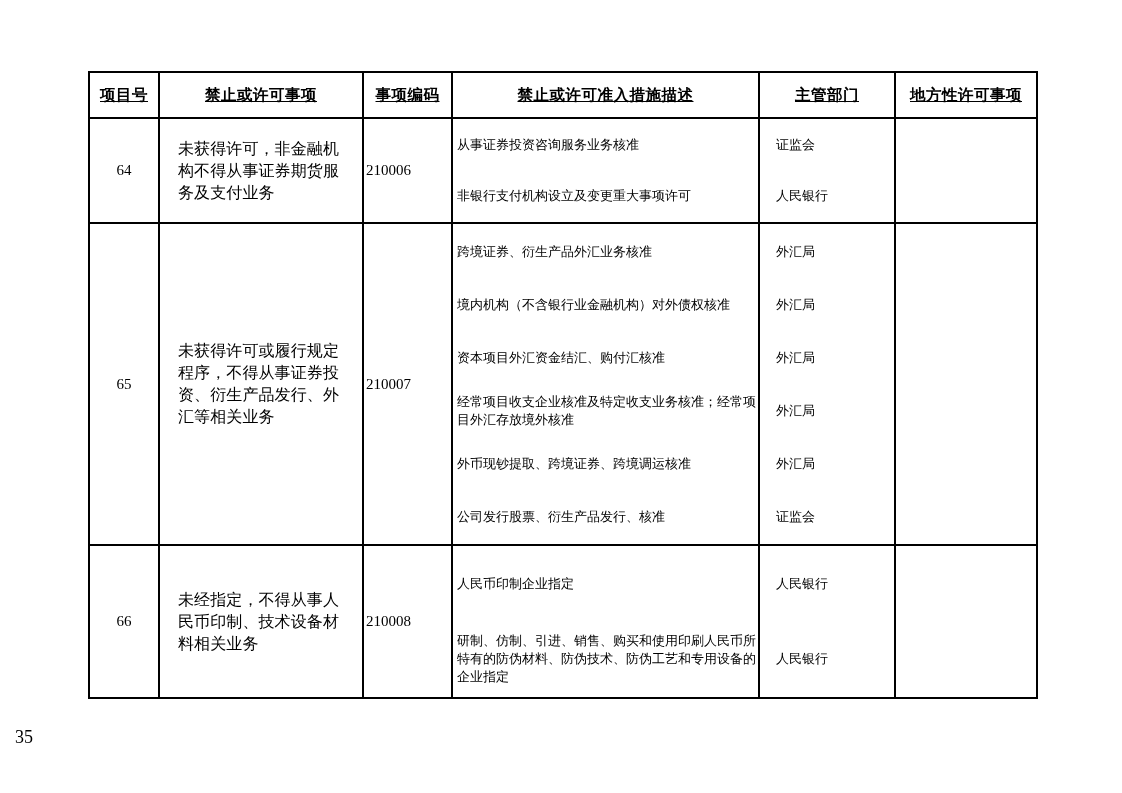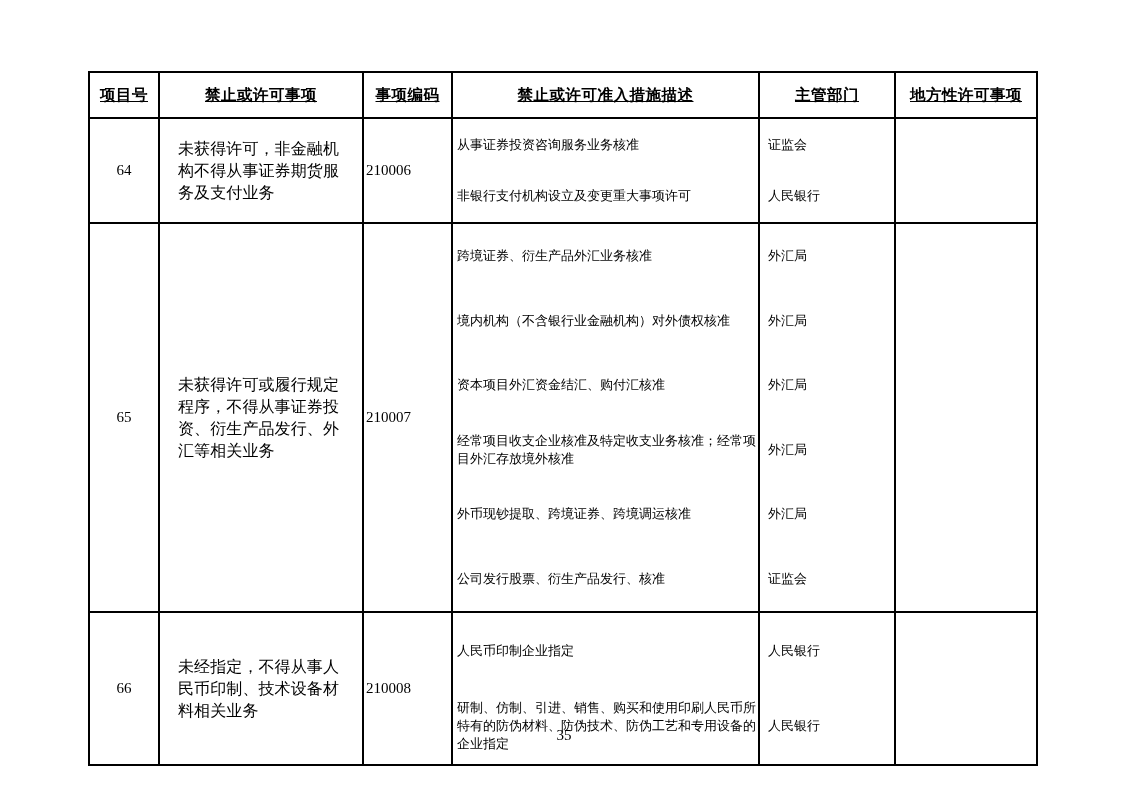--- a/index.html
+++ b/index.html
@@ -35,38 +35,38 @@
   tr.r2 { height:153px; }
 
   td.c-no   { text-align:center; font-size:15px; }
   td.c-item { font-size:16px; line-height:22px; padding:0 18px; letter-spacing:0.1px; }
   td.c-code { font-size:15px; padding-left:2px; }
   td.c-measures, td.c-dept { padding:0; vertical-align:top; }
   td.c-local { }
 
   .stack { display:flex; flex-direction:column; }
   .r0 .stack { height:101px; }
-  .r1 .stack { height:387px; }
+  .r1 .stack { height:318px; }
   .r2 .stack { height:149px; }
 
   .slot {
     flex:1 1 0;
     display:flex;
     align-items:center;
   }
   .c-measures .slot { padding:0 2px 0 4px; }
   .c-measures .slot span { font-size:13px; line-height:18px; display:block; }
-  .c-dept .slot { padding-left:8px; }
+  .c-dept .slot { padding-left:16px; }
   .c-dept .slot span { font-size:13px; line-height:18px; display:block; }
 
   .pageno {
     position:absolute;
-    top:727px; left:6px; right:0;
-    text-align:center;
-    font-size:15px;
+    top:727px; left:15px; right:0;
+    text-align:left;
+    font-size:18px;
   }
 </style>
 </head>
 <body>
 
 <div class="sheet">
   <table class="permit">
     <colgroup>
       <col style="width:70px">
       <col style="width:204px">

